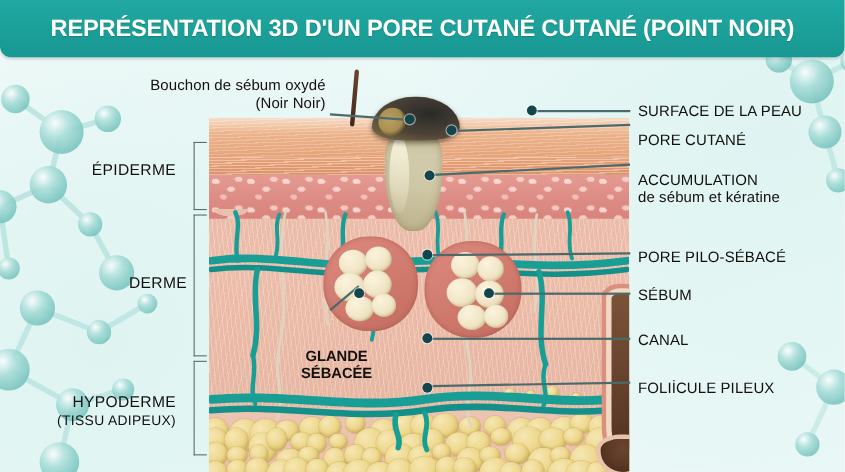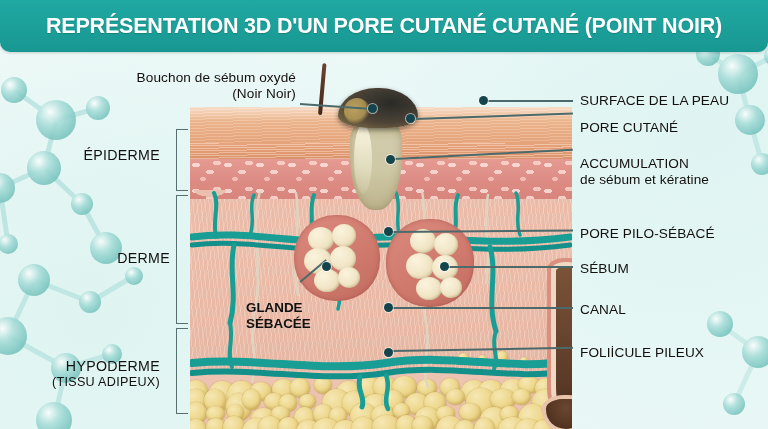--- a/index.html
+++ b/index.html
@@ -201,22 +201,22 @@
     z-index:29;
   }
 
   
   .bracket{
     position:absolute;z-index:28;border-left:1.7px solid #55706f;
     border-top:1.7px solid #55706f;border-bottom:1.7px solid #55706f;
     width:11px;
   }
   .center-caption{
-    position:absolute;z-index:31;color:#111;text-align:left;
-    font-size:13.4px;font-weight:bold;line-height:1.18;white-space:nowrap;
+    position:absolute;z-index:31;color:#111;text-align:center;
+    font-size:13.4px;font-weight:bold;line-height:1.18;white-space:nowrap;margin-top:16px;
   }
 </style>
 </head>
 <body>
 
 <div id="stage">
 
   <svg class="mol" style="left:-14px;top:48px;" width="150" height="250" viewBox="0 0 150 250">
     <defs>
       <radialGradient id="gsph" cx="35%" cy="30%" r="75%">

